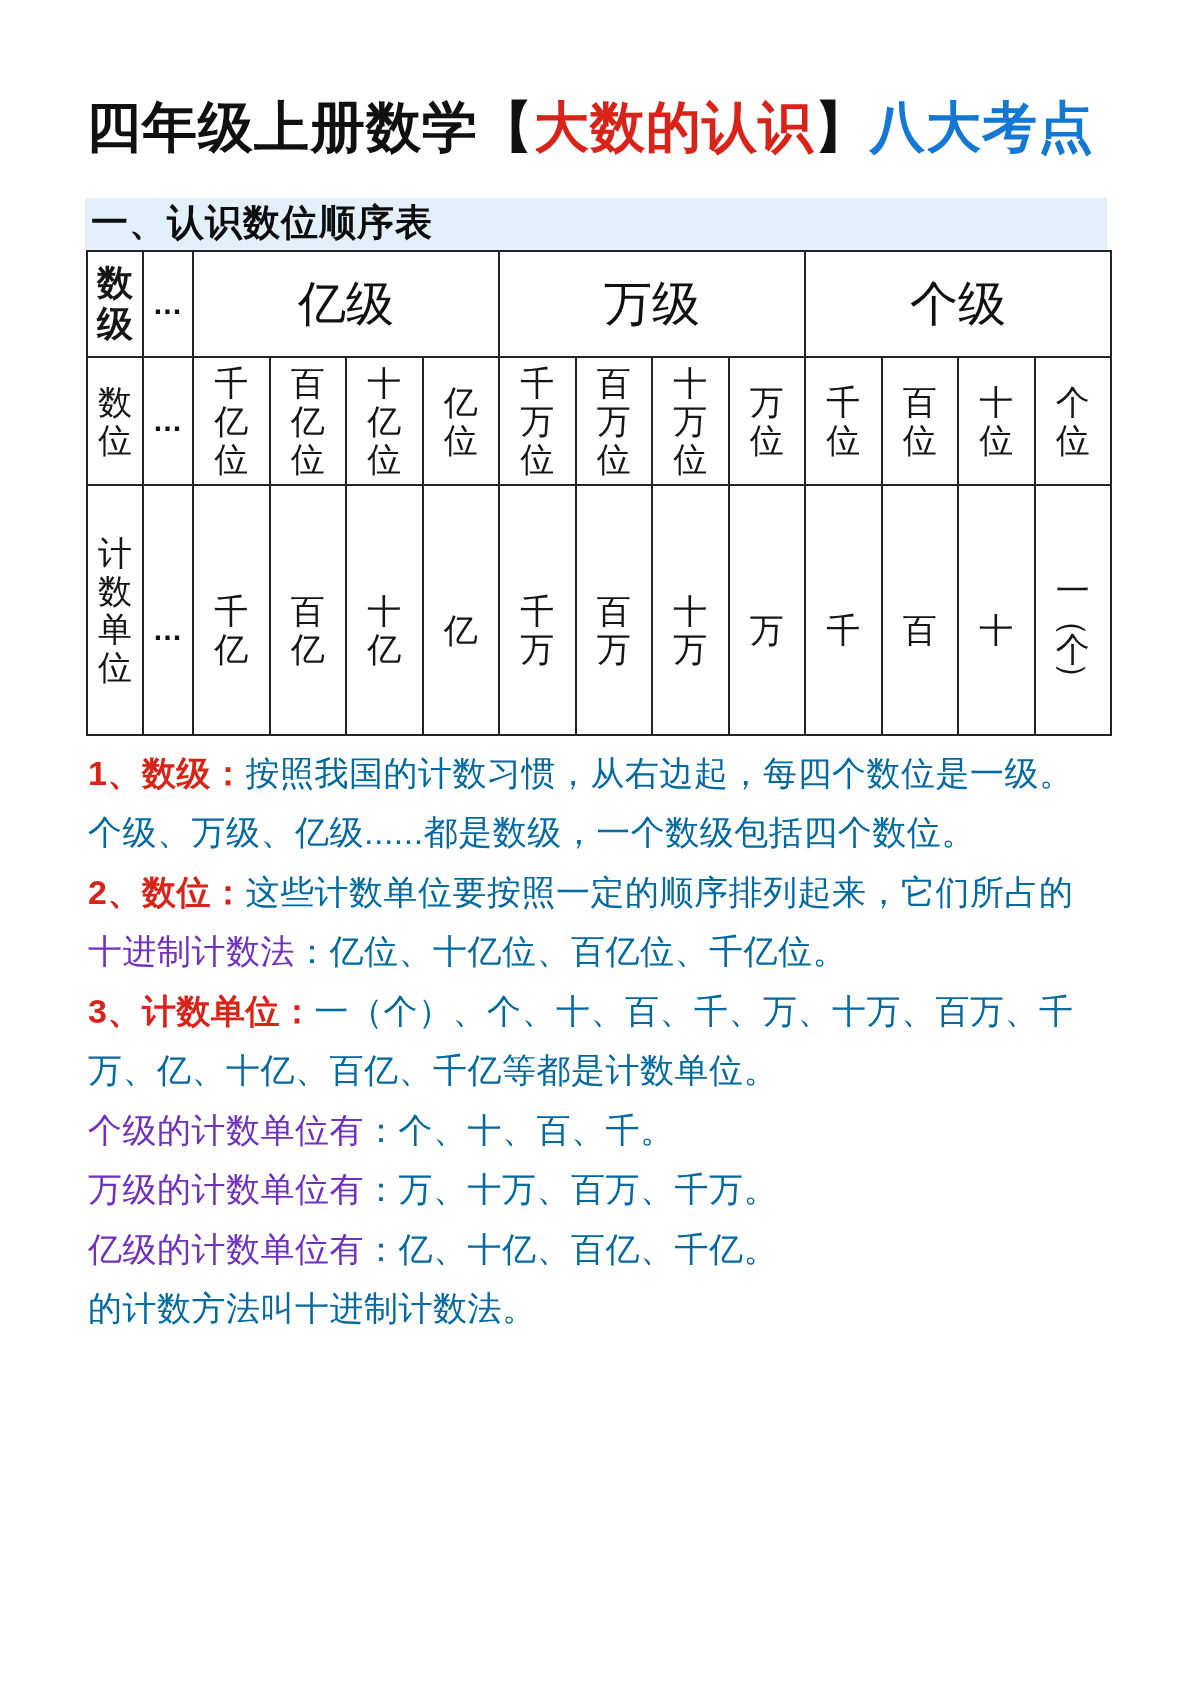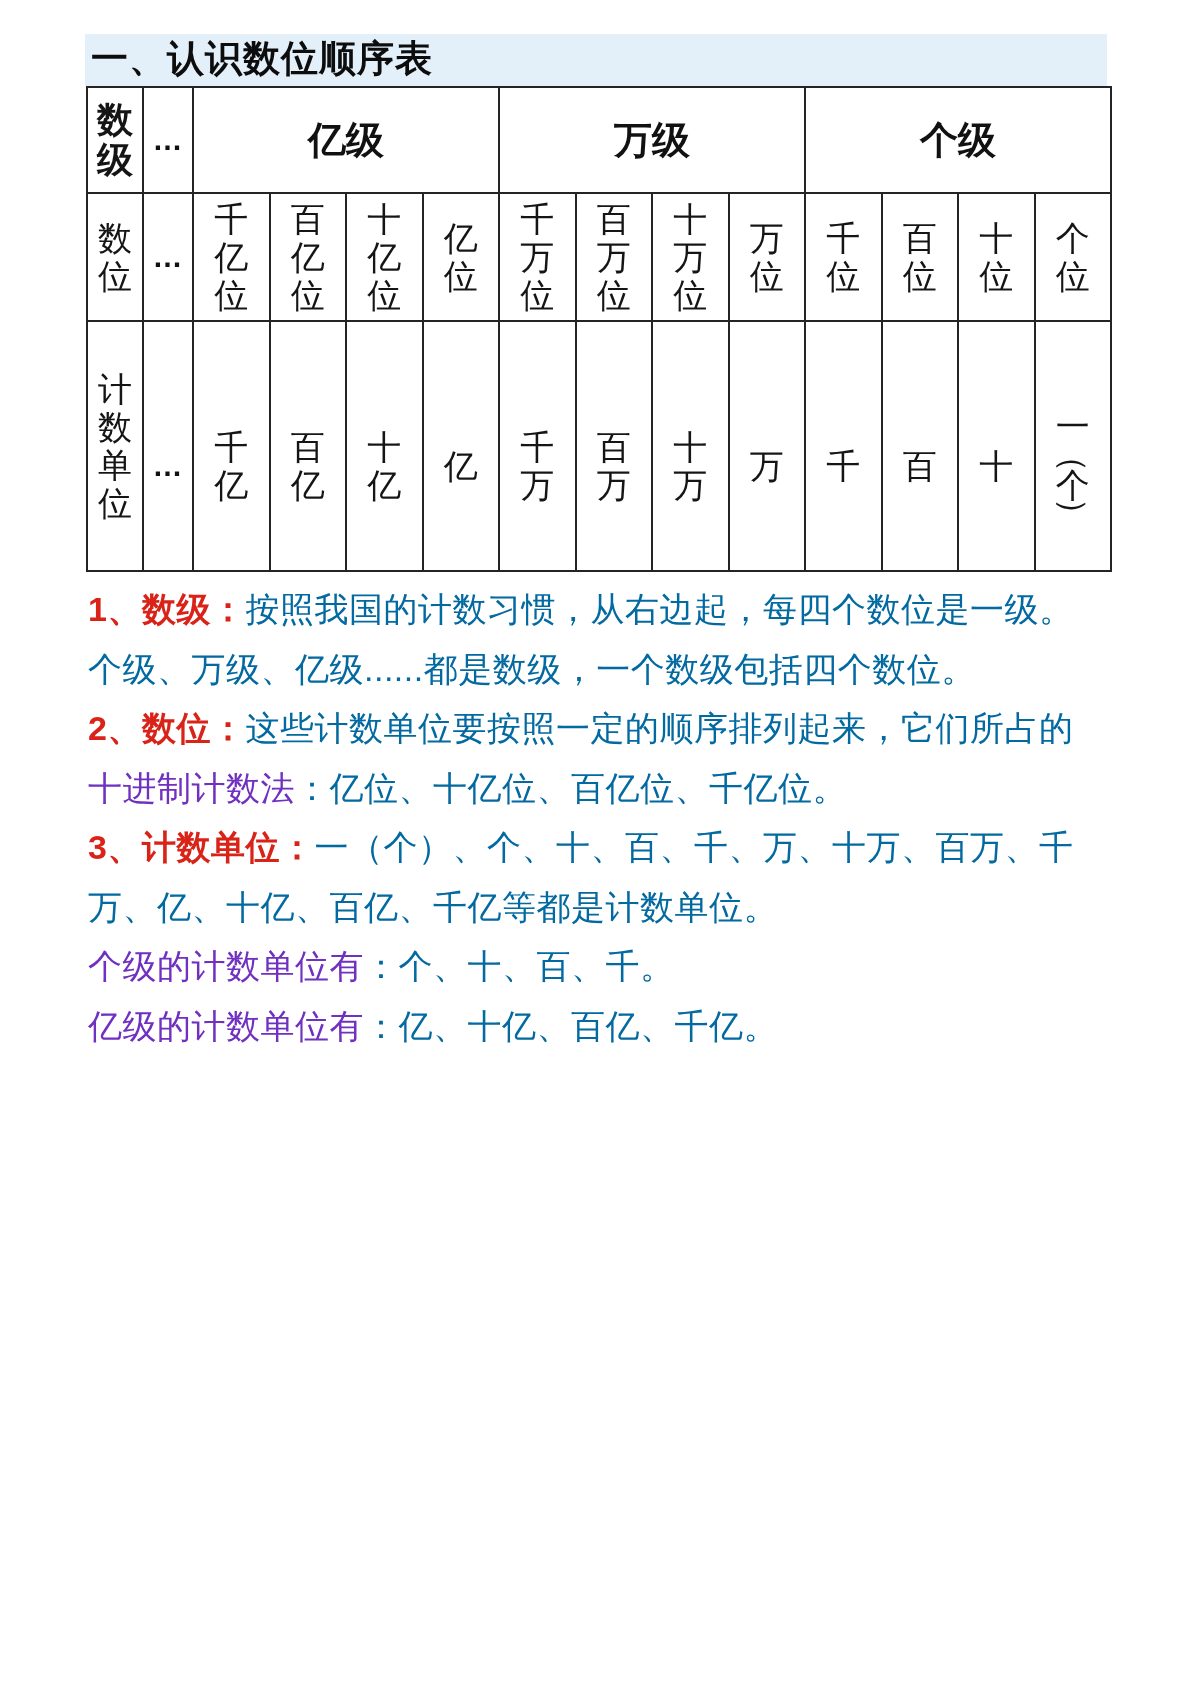--- a/index.html
+++ b/index.html
@@ -36,21 +36,21 @@
     margin:0 0 0 86px;border-collapse:collapse;table-layout:fixed;
     width:1024px;
   }
   table.pv td{
     border:2px solid #242424;text-align:center;vertical-align:middle;
     padding:0;overflow:hidden;
   }
   tr.r1{height:106px;}
   tr.r2{height:128px;}
   tr.r3{height:250px;}
-  .grp{font-size:38px;font-weight:700;color:#111;}
+  .grp{font-size:48px;font-weight:400;color:#111;}
   .dots{font-size:30px;font-weight:700;color:#111;letter-spacing:1px;}
   .vstack{
     display:flex;flex-direction:column;align-items:center;justify-content:center;
     font-size:34px;line-height:1.12;color:#151515;
   }
   tr.r2 td .vstack{height:100%;justify-content:space-evenly;padding:6px 0;box-sizing:border-box;}
   tr.r3 td .vstack{padding-top:40px;}
   tr.r3 td.lbl .vstack{height:100%;justify-content:space-evenly;padding-top:0;}
   td.lbl-bold .vstack{font-weight:800;font-size:36px;}
   tr.r3 .dots{padding-top:40px;display:inline-block;}
@@ -68,20 +68,21 @@
   }
   .seg-red{color:var(--red);font-weight:800;}
   .seg-purple{color:var(--purple);font-weight:500;}
   .seg-normal{color:#0369a1;}
 </style>
 </head>
 <body>
 
 <div class="page">
 
+  <div class="title"><span class="tseg-black">四年级上册数学【</span><span class="tseg-red">大数的认识</span><span class="tseg-black">】</span><span class="tseg-blue">八大考点</span></div>
 
   <div class="section-strip">
     <span class="heading">一、认识数位顺序表</span>
   </div>
 
   <table class="pv">
     <colgroup>
       <col style="width:56px">
         <col style="width:50px">
       <col span="12" style="width:76.5px">
@@ -270,16 +271,18 @@
   </table>
 
   <div class="notes">
       <div class="note-line"><span class="seg-red">1、数级：</span><span class="seg-normal">按照我国的计数习惯，从右边起，每四个数位是一级。</span></div>
       <div class="note-line"><span class="seg-normal">个级、万级、亿级......都是数级，一个数级包括四个数位。</span></div>
       <div class="note-line"><span class="seg-red">2、数位：</span><span class="seg-normal">这些计数单位要按照一定的顺序排列起来，它们所占的</span></div>
       <div class="note-line"><span class="seg-purple">十进制计数法</span><span class="seg-normal">：亿位、十亿位、百亿位、千亿位。</span></div>
       <div class="note-line"><span class="seg-red">3、计数单位：</span><span class="seg-normal">一（个）、个、十、百、千、万、十万、百万、千</span></div>
       <div class="note-line"><span class="seg-normal">万、亿、十亿、百亿、千亿等都是计数单位。</span></div>
       <div class="note-line"><span class="seg-purple">个级的计数单位有</span><span class="seg-normal">：个、十、百、千。</span></div>
+      <div class="note-line"><span class="seg-purple">万级的计数单位有</span><span class="seg-normal">：万、十万、百万、千万。</span></div>
       <div class="note-line"><span class="seg-purple">亿级的计数单位有</span><span class="seg-normal">：亿、十亿、百亿、千亿。</span></div>
+      <div class="note-line"><span class="seg-normal">的计数方法叫十进制计数法。</span></div>
     </div>
 
 </div>
 
 </body></html>

